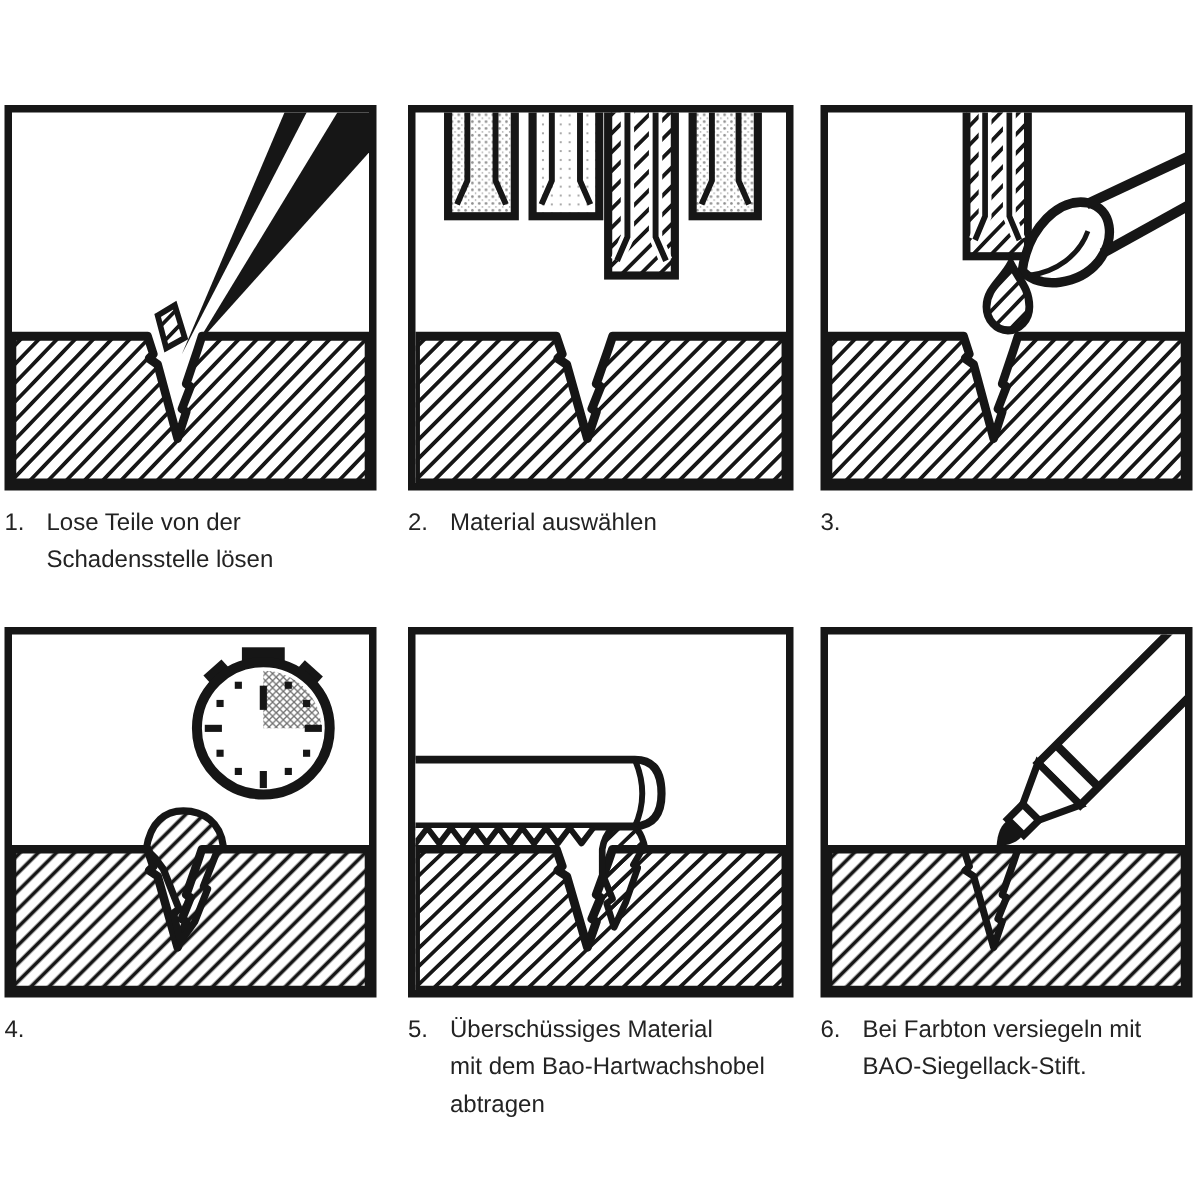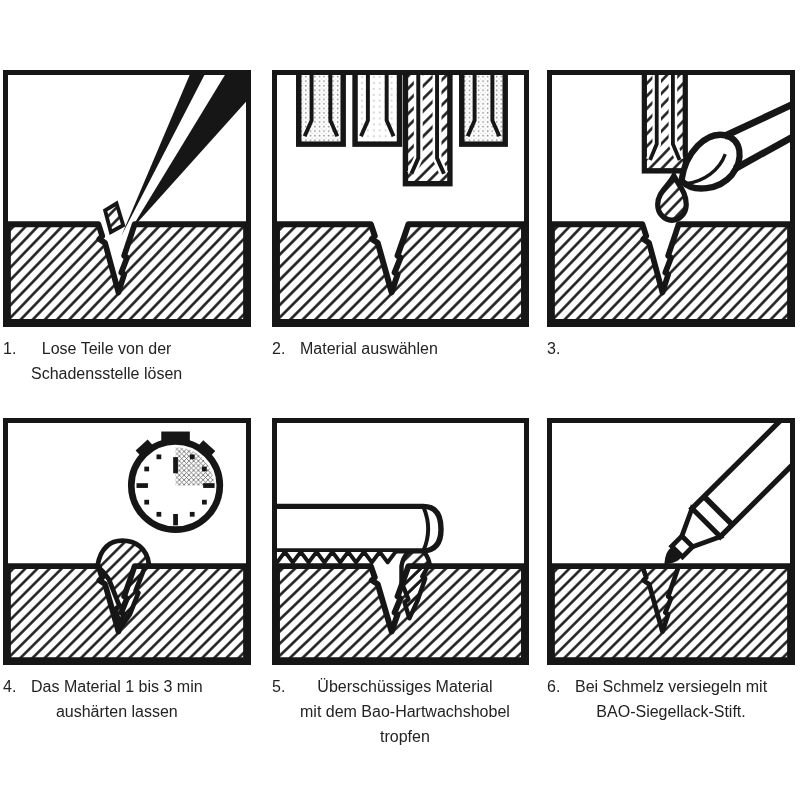--- a/index.html
+++ b/index.html
@@ -3,21 +3,21 @@
 <meta charset="utf-8">
 <style>
   html,body{margin:0;padding:0;background:#ffffff;}
   .sheet{position:relative;width:800px;height:800px;background:#ffffff;overflow:hidden;
          font-family:"Liberation Sans", sans-serif;}
   .cell{position:absolute;}
   .panel{border:5px solid #161616;background:#ffffff;box-sizing:border-box;}
   .panel svg{display:block;width:100%;height:100%;}
   .cap{display:flex;margin-top:9px;color:#232323;font-size:16px;line-height:25px;}
   .cap .num{flex:0 0 28px;}
-  .cap .txt{white-space:pre-line;text-align:center;}
+  .cap .txt{white-space:pre-line;}
 </style>
 </head>
 <body>
 
 <div class="sheet">
 
   <div class="cell" style="left:3px;top:70px;width:248px;">
     <div class="panel" style="height:257px;">
       <svg viewBox="0 0 250 250" preserveAspectRatio="none">
         <defs>
@@ -141,22 +141,20 @@
           <rect x="191" y="93.8" width="5" height="5" fill="#161616"></rect>
           <rect x="156" y="93.8" width="5" height="5" fill="#161616"></rect>
           <rect x="143.2" y="81" width="5" height="5" fill="#161616"></rect>
           <rect x="143.2" y="46" width="5" height="5" fill="#161616"></rect>
           <rect x="156" y="33.2" width="5" height="5" fill="#161616"></rect>
         </g>
       </svg>
     </div>
     <div class="cap">
       <span class="num">4.</span>
-      <span class="txt">Das Material 1 bis 3 min
-aushärten lassen</span>
     </div>
   </div>
 
   <div class="cell" style="left:272px;top:418px;width:257px;">
     <div class="panel" style="height:247px;">
       <svg viewBox="0 0 250 250" preserveAspectRatio="none">
         <defs>
           <pattern id="h5" patternUnits="userSpaceOnUse" width="9" height="9" patternTransform="rotate(45)">
             <line x1="4.5" y1="0" x2="4.5" y2="9" stroke="#161616" stroke-width="2.6"></line>
           </pattern>
@@ -167,21 +165,21 @@
           <path d="M-7,88 L148,88 Q166,88 166,112 Q166,134 148,135 L-7,135 Z" fill="#ffffff" stroke="#161616" stroke-width="5.5"></path>
           <path d="M148,88 Q158,112 148,135" fill="none" stroke="#161616" stroke-width="4"></path>
           <path d="M-7,136 L0,147 L8,136 L16,147 L24,136 L32,147 L40,136 L48,147 L56,136 L64,147 L72,136 L80,147 L88,136 L96,147 L104,136 L112,147 L120,136" fill="#ffffff" stroke="#161616" stroke-width="4" stroke-linejoin="round"></path>
         </g>
       </svg>
     </div>
     <div class="cap">
       <span class="num">5.</span>
       <span class="txt">Überschüssiges Material
 mit dem Bao-Hartwachshobel
-tropfen</span>
+abtragen</span>
     </div>
   </div>
 
   <div class="cell" style="left:547px;top:418px;width:248px;">
     <div class="panel" style="height:247px;">
       <svg viewBox="0 0 250 250" preserveAspectRatio="none">
         <defs>
           <pattern id="h6" patternUnits="userSpaceOnUse" width="9" height="9" patternTransform="rotate(45)">
             <line x1="4.5" y1="0" x2="4.5" y2="9" stroke="#161616" stroke-width="2.6"></line>
           </pattern>
@@ -192,18 +190,18 @@
           <rect x="-21" y="-230" width="42" height="168" fill="#ffffff" stroke="#161616" stroke-width="5.5"></rect>
           <line x1="-21" y1="-80" x2="21" y2="-80" stroke="#161616" stroke-width="6"></line>
           <path d="M-8,-34 L-21,-62 L21,-62 L8,-34 Z" fill="#ffffff" stroke="#161616" stroke-width="5"></path>
           <rect x="-8" y="-34" width="16" height="15" fill="#ffffff" stroke="#161616" stroke-width="5"></rect>
           <path d="M0,0 C-6,-7 -9,-13 -7,-20 L7,-20 C9,-13 6,-7 0,0 Z" fill="#161616"></path>
         </g>
       </svg>
     </div>
     <div class="cap">
       <span class="num">6.</span>
-      <span class="txt">Bei Schmelz versiegeln mit
+      <span class="txt">Bei Farbton versiegeln mit
 BAO-Siegellack-Stift.</span>
     </div>
   </div>
 
 </div>
 
 </body></html>

